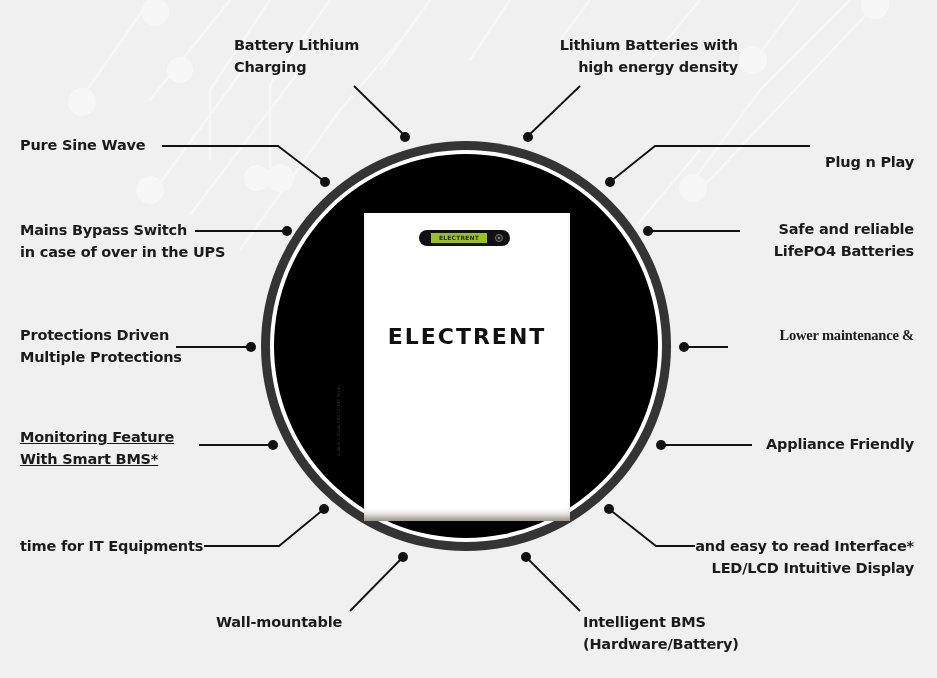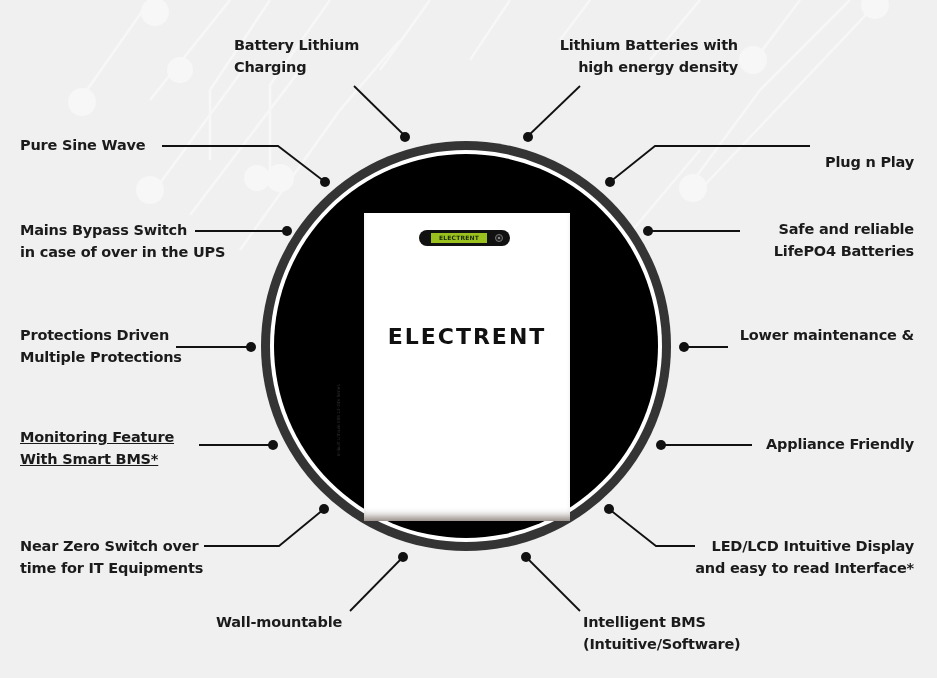--- a/index.html
+++ b/index.html
@@ -186,46 +186,45 @@
   <span>Protections Driven</span>
   <span>Multiple Protections</span>
 </div>
 
 <div class="label" style="left:20px; top:427px;text-decoration:underline;">
   <span>Monitoring Feature</span>
   <span>With Smart BMS*</span>
 </div>
 
 <div class="label" style="left:20px; top:536px;">
-  <span>Near Zero Switch over</span>
   <span>time for IT Equipments</span>
 </div>
 
 <div class="label" style="left:216px; top:612px;">
   <span>Wall-mountable</span>
 </div>
 
 <div class="label right" style="right:23px; top:152px;">
   <span>Plug n Play</span>
 </div>
 
 <div class="label right" style="right:23px; top:219px;margin-left:28px;">
   <span>Safe and reliable</span>
   <span>LifePO4 Batteries</span>
 </div>
 
-<div class="label right" style="right:23px; top:325px;">
+<div class="label right" style="right:23px; top:325px;font-family:Liberation Serif, serif;">
   <span>Lower maintenance &amp;</span>
 </div>
 
 <div class="label right" style="right:23px; top:434px;">
   <span>Appliance Friendly</span>
 </div>
 
 <div class="label right" style="right:23px; top:536px;">
+  <span>and easy to read Interface*</span>
   <span>LED/LCD Intuitive Display</span>
-  <span>and easy to read Interface*</span>
 </div>
 
 <div class="label" style="left:583px; top:612px;">
   <span>Intelligent BMS</span>
-  <span>(Intuitive/Software)</span>
+  <span>(Hardware/Battery)</span>
 </div>
 
 </body></html>

